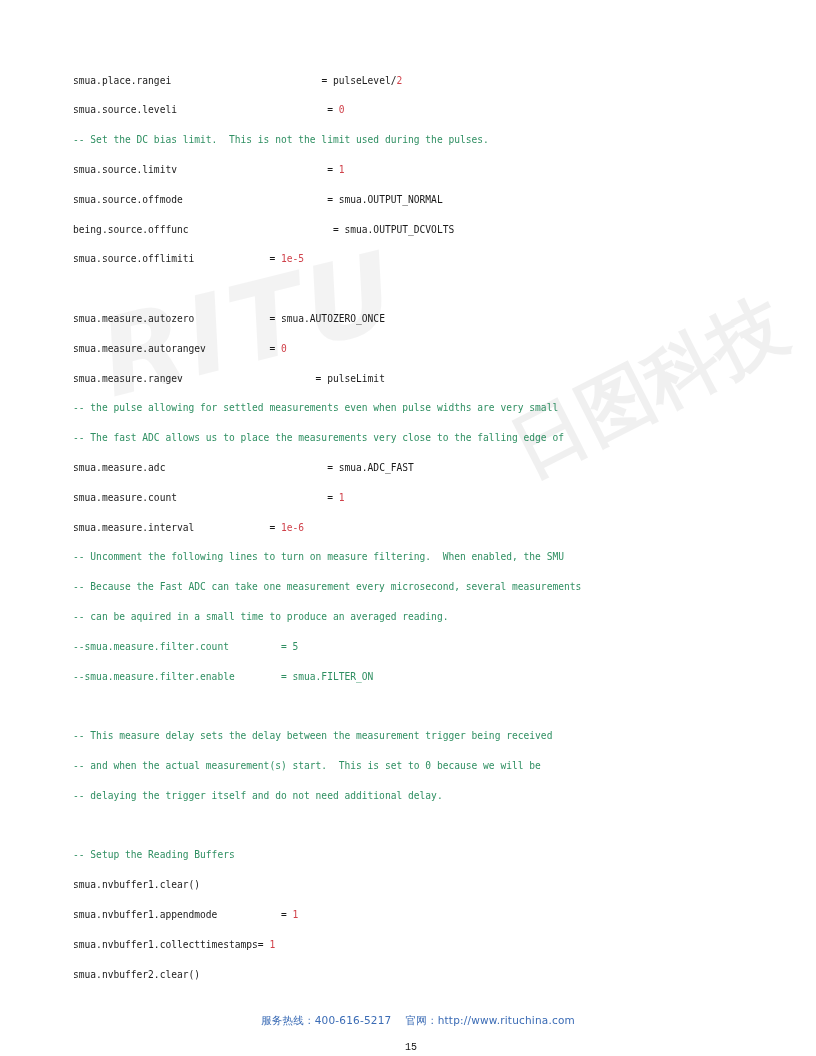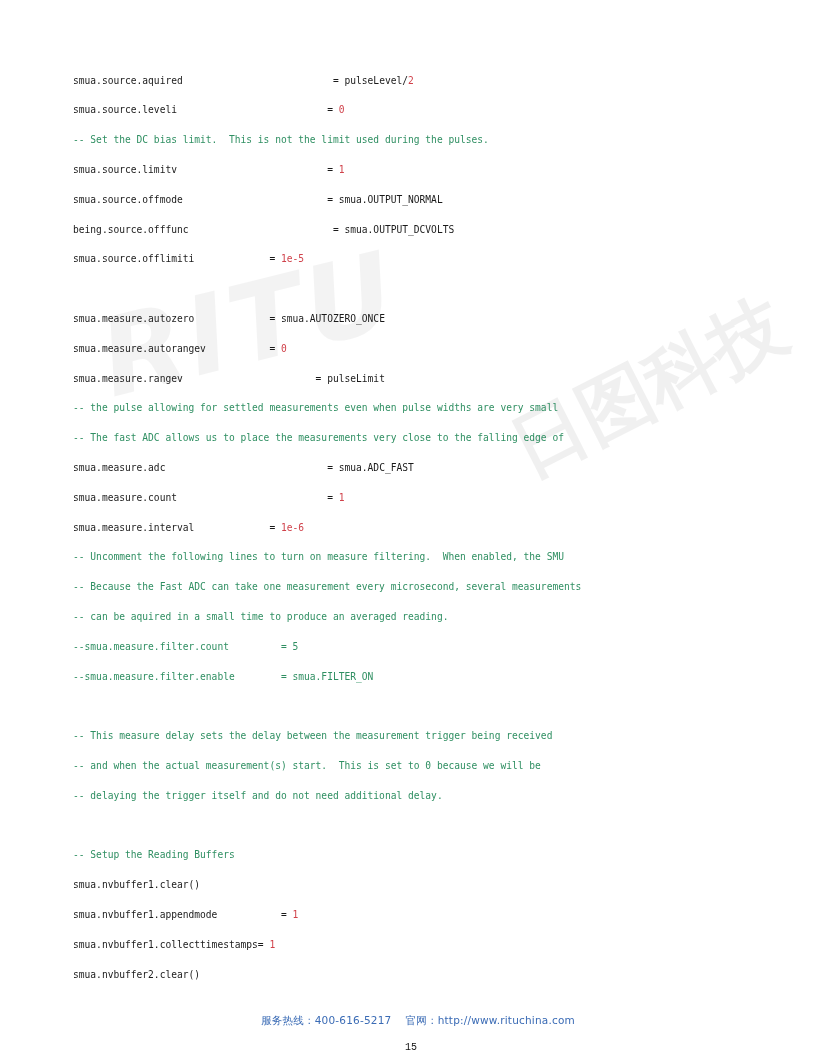--- a/index.html
+++ b/index.html
@@ -99,21 +99,21 @@
   }
 </style>
 </head>
 <body>
 
 <div id="watermark">
   <div class="wm-latin">RITU</div>
   <div class="wm-cjk">日图科技</div>
 </div>
 
-<pre id="code"><span class="ln"><span class="pl">smua.source.aquired</span><span class="pl">                          = pulseLevel/</span><span class="num">2</span></span>
+<pre id="code"><span class="ln"><span class="pl">smua.place.rangei</span><span class="pl">                          = pulseLevel/</span><span class="num">2</span></span>
 <span class="ln"><span class="pl">smua.source.leveli</span><span class="pl">                          = </span><span class="num">0</span></span>
 <span class="ln"><span class="cm">-- Set the DC bias limit.  This is not the limit used during the pulses.</span></span>
 <span class="ln"><span class="pl">smua.source.limitv</span><span class="pl">                          = </span><span class="num">1</span></span>
 <span class="ln"><span class="pl">smua.source.offmode</span><span class="pl">                         = smua.OUTPUT_NORMAL</span></span>
 <span class="ln"><span class="pl">being.source.offfunc</span><span class="pl">                         = smua.OUTPUT_DCVOLTS</span></span>
 <span class="ln"><span class="pl">smua.source.offlimiti</span><span class="pl">             = </span><span class="num">1e-5</span></span>
 <span class="blank">&nbsp;</span>
 <span class="ln"><span class="pl">smua.measure.autozero</span><span class="pl">             = smua.AUTOZERO_ONCE</span></span>
 <span class="ln"><span class="pl">smua.measure.autorangev</span><span class="pl">           = </span><span class="num">0</span></span>
 <span class="ln"><span class="pl">smua.measure.rangev</span><span class="pl">                       = pulseLimit</span></span>

